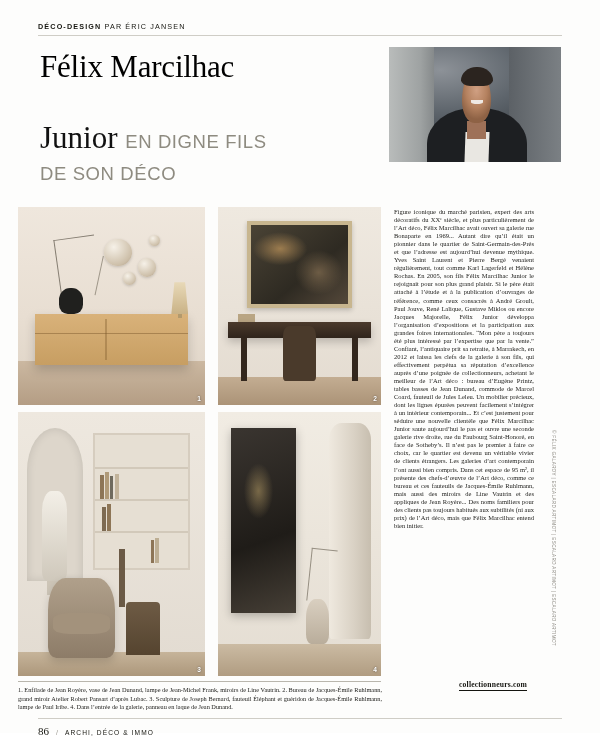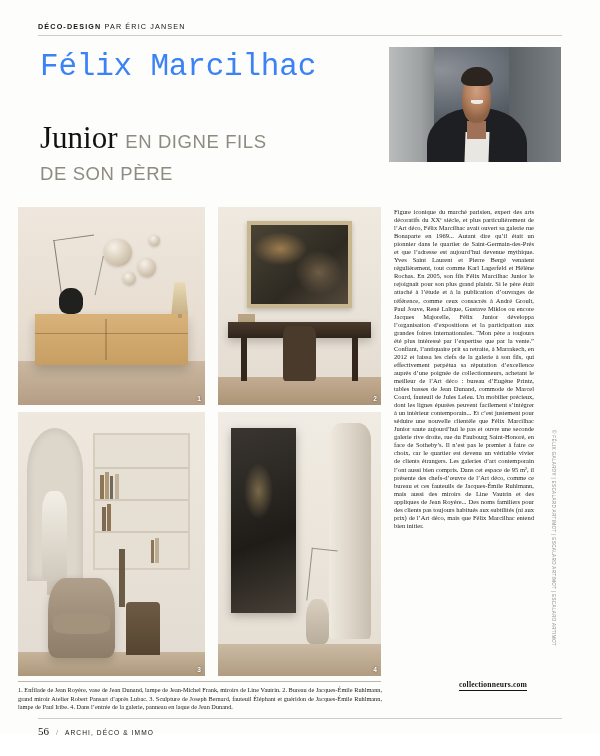--- a/index.html
+++ b/index.html
@@ -39,25 +39,25 @@
     background: #cfcdc6;
   }
 
   
   .headline {
     position: absolute;
     left: 40px; top: 50px;
     width: 330px;
   }
   .hl-l1 {
-    font-family: Liberation Mono, monospace;
+    font-family: Liberation Serif, serif;
     font-size: 31px;
     line-height: 34px;
     letter-spacing: -0.2px;
-    color: #3b82f6;
+    color: #000000;
   }
   .hl-l2 {
     font-family: "Liberation Serif", serif;
     font-size: 31px;
     line-height: 36px;
     color: #111;
     white-space: nowrap;
     margin-top: 36px;
   }
   .hl-sub {
@@ -443,21 +443,21 @@
     <span class="by">PAR ÉRIC JANSEN</span>
   </div>
   <div class="rule-top"></div>
 
   <div class="headline">
     <div class="hl-l1">Félix Marcilhac</div>
     <div class="hl-l2">
       <span>Junior</span>
       <span class="hl-sub">EN DIGNE FILS</span>
     </div>
-    <div class="hl-l3">DE SON PÈRE</div>
+    <div class="hl-l3">DE SON DÉCO</div>
   </div>
 
   <div class="portrait">
     <div class="bg"></div>
     <div class="wall-l"></div>
     <div class="wall-r"></div>
     <div class="suit"></div>
     <div class="shirt"></div>
     <div class="neck"></div>
     <div class="head"></div>
@@ -535,18 +535,18 @@
 
   <div class="badge">collectionneurs.com</div>
 
   <div class="credits">© FÉLIX GALARDY | ESCALARD ARTIMOT | ESCALARD ARTIMOT | ESCALARD ARTIMOT</div>
 
   <div class="capline"></div>
   <div class="caption">1. Enfilade de Jean Royère, vase de Jean Dunand, lampe de Jean-Michel Frank, miroirs de Line Vautrin. 2. Bureau de Jacques-Émile Ruhlmann, grand miroir Atelier Robert Pansart d’après Lubac. 3. Sculpture de Joseph Bernard, fauteuil Éléphant et guéridon de Jacques-Émile Ruhlmann, lampe de Paul Iribe. 4. Dans l’entrée de la galerie, panneau en laque de Jean Dunand.</div>
 
   <div class="rule-bottom"></div>
   <div class="footer">
-    <span class="folio">56</span>
+    <span class="folio">86</span>
     <span class="sep">/</span>
     <span class="mag">ARCHI, DÉCO &amp; IMMO</span>
   </div>
 
 </div>
 
 </body></html>

